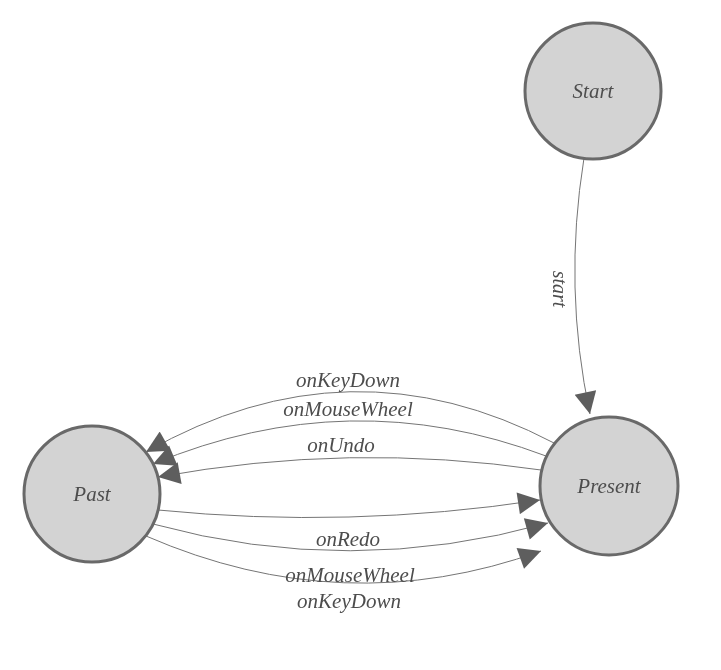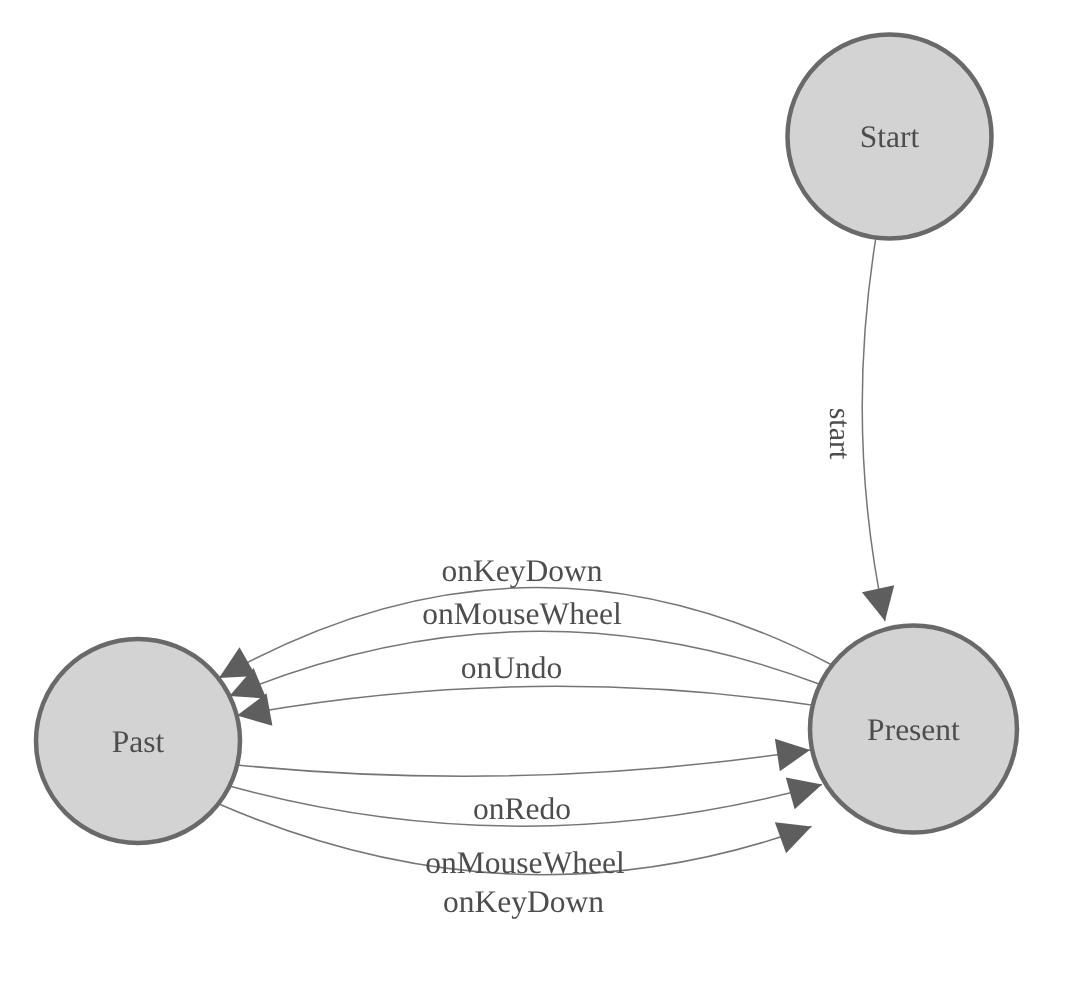--- a/index.html
+++ b/index.html
@@ -7,20 +7,21 @@
     padding: 0;
     background: #ffffff;
     font-family: "Liberation Serif", "DejaVu Serif", serif;
   }
   .stage {
     position: relative;
     width: 691px;
     height: 670px;
     background: #ffffff;
     overflow: hidden;
+    font-style: italic;
   }
   svg text {
     font-family: "Liberation Serif", "DejaVu Serif", serif;
   }
   .node-label {
     font-size: 21px;
     text-anchor: middle;
     pointer-events: none;
   }
   .edge-label {

